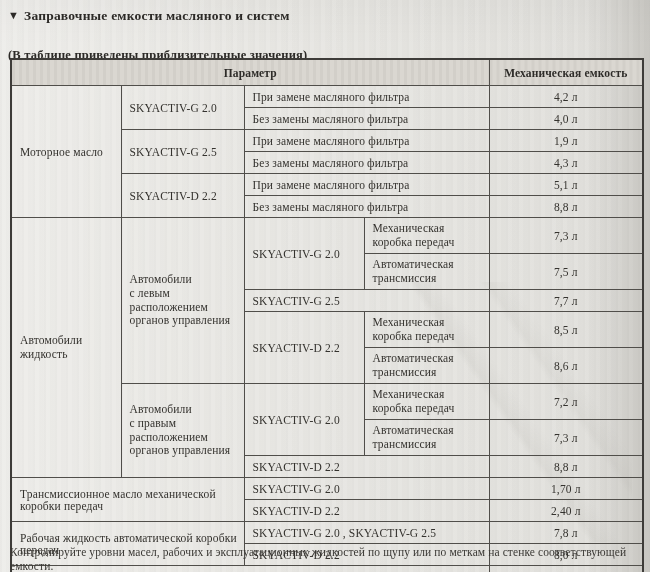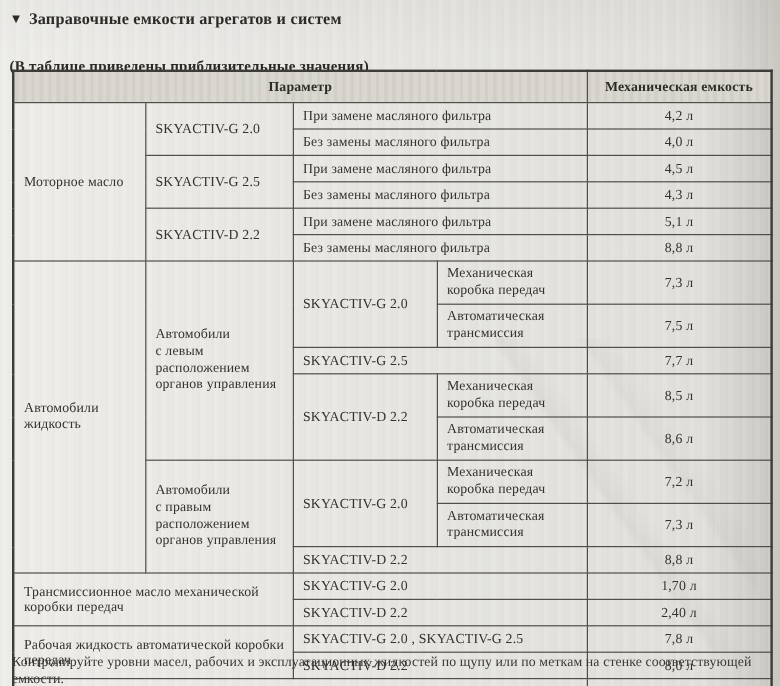--- a/index.html
+++ b/index.html
@@ -62,21 +62,21 @@
     font-size:11.5px;color:#3a3834;line-height:1.25;letter-spacing:0.1px;
   }
 </style>
 </head>
 <body>
 
 <div class="scan-bg"></div>
 <div class="watermark"></div>
 
 <div class="title">
-  <span class="marker">▼</span><span>Заправочные емкости агрегатов и систем</span>
+  <span class="marker">▼</span><span>Заправочные емкости масляного и систем</span>
 </div>
 <div class="subtitle">(В таблице приведены приблизительные значения)</div>
 
 <table class="cap">
   <colgroup>
     <col style="width:110px">
       <col style="width:123px">
       <col style="width:120px">
       <col style="width:125px">
       <col style="width:154px">
@@ -95,21 +95,21 @@
       <td class="lbl" colspan="2">При замене масляного фильтра</td>
       <td class="val">4,2 л</td>
     </tr>
     <tr class="h1">
       <td class="lbl" colspan="2">Без замены масляного фильтра</td>
       <td class="val">4,0 л</td>
     </tr>
     <tr class="h1">
       <td class="lbl" rowspan="2">SKYACTIV-G 2.5</td>
       <td class="lbl" colspan="2">При замене масляного фильтра</td>
-      <td class="val">4,5 л</td>
+      <td class="val">1,9 л</td>
     </tr>
     <tr class="h1">
       <td class="lbl" colspan="2">Без замены масляного фильтра</td>
       <td class="val">4,3 л</td>
     </tr>
     <tr class="h1">
       <td class="lbl" rowspan="2">SKYACTIV-D 2.2</td>
       <td class="lbl" colspan="2">При замене масляного фильтра</td>
       <td class="val">5,1 л</td>
     </tr>

